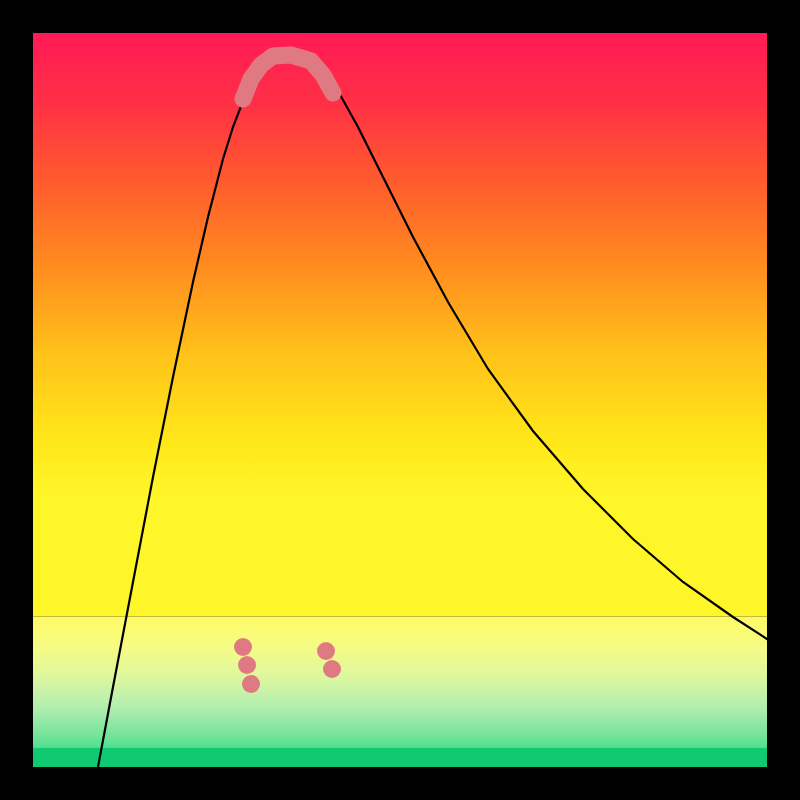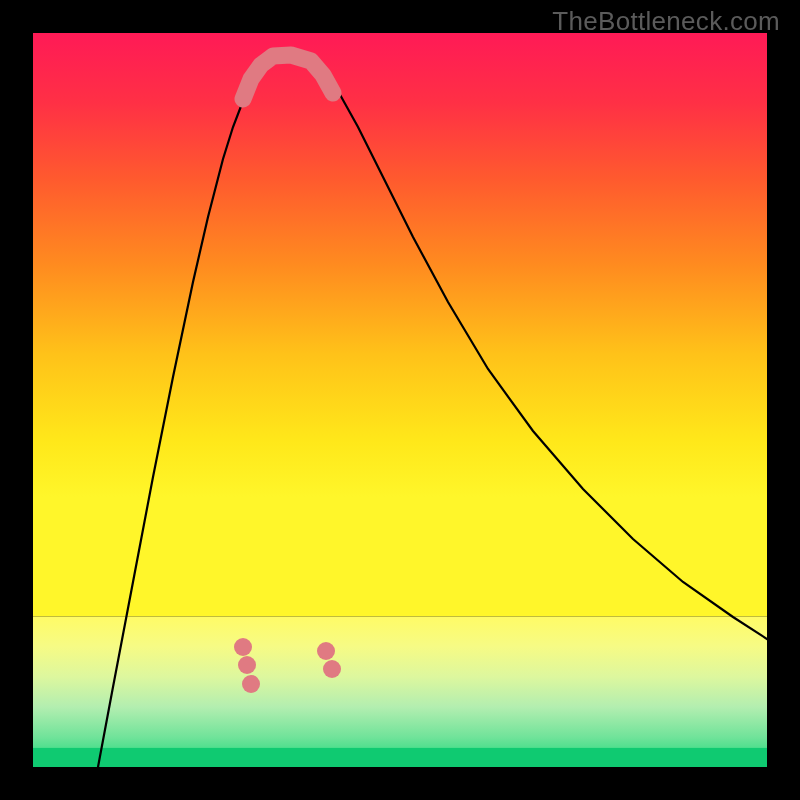--- a/index.html
+++ b/index.html
@@ -35,21 +35,20 @@
     color: #5b5b5b;
     letter-spacing: 0.3px;
     font-weight: 400;
   }
   svg { display: block; }
 </style>
 </head>
 <body>
 
 <div class="frame">
-  <div class="watermark">TheBottleneck.com</div>
   <div class="plot">
     <svg id="chart-svg" width="734" height="734" viewBox="0 0 734 734">
         <defs>
           <linearGradient id="gMain" x1="0" y1="0" x2="0" y2="1">
             <stop offset="0" stop-color="#ff1a56"></stop>
             <stop offset="0.12" stop-color="#ff3045"></stop>
             <stop offset="0.25" stop-color="#ff5a2e"></stop>
             <stop offset="0.4" stop-color="#ff8c1f"></stop>
             <stop offset="0.55" stop-color="#ffc219"></stop>
             <stop offset="0.7" stop-color="#ffe81a"></stop>

